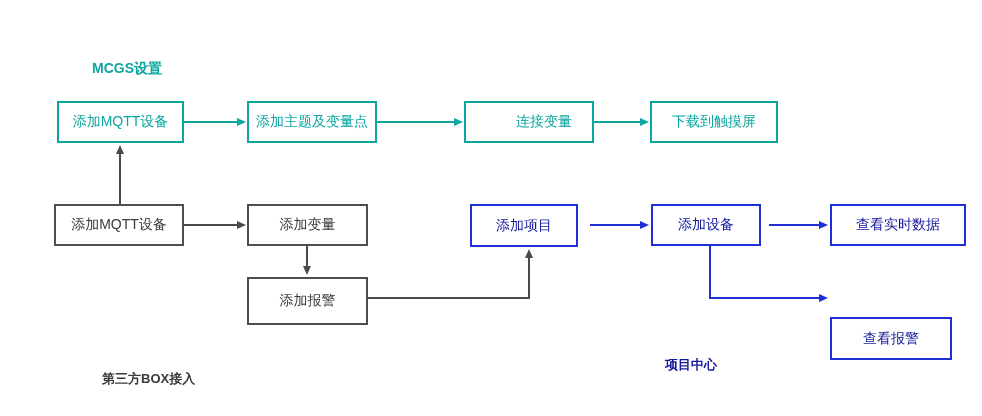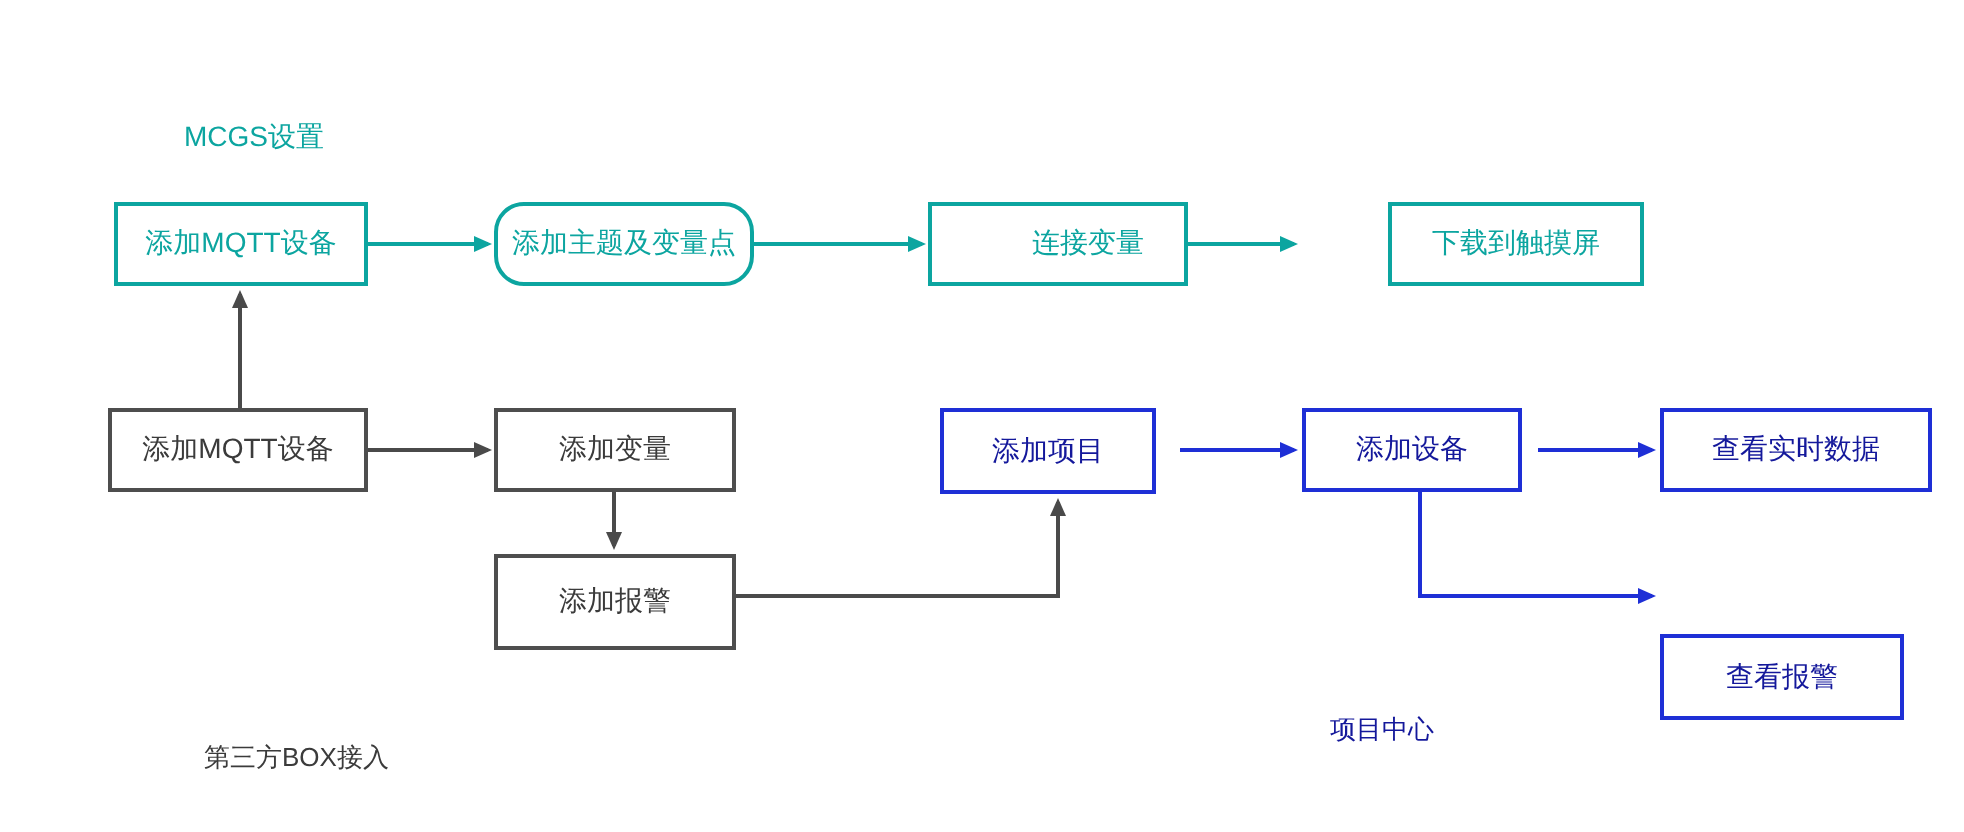--- a/index.html
+++ b/index.html
@@ -16,21 +16,21 @@
     box-sizing:border-box;
     background:#fff;
     border:2px solid;
     display:flex;align-items:center;justify-content:center;
     font-size:14px;
     white-space:nowrap;
   }
   .node.teal{border-color:var(--teal);color:var(--teal);}
   .node.gray{border-color:var(--gray_border);color:var(--gray_text);}
   .node.blue{border-color:var(--blue);color:var(--blue_text);}
-  .caption{position:absolute;font-weight:normal;}
+  .caption{position:absolute;font-weight:bold;}
   .caption.title{left:92px;top:60px;font-size:14px;color:var(--teal);}
   .caption.third-party{left:102px;top:370px;font-size:13px;color:var(--gray_text);}
   .caption.project-center{left:665px;top:356px;font-size:13px;color:var(--blue_text);}
 </style>
 </head>
 <body>
 
 <div class="canvas">
   <svg class="connector-layer" width="982" height="416" viewBox="0 0 982 416" xmlns="http://www.w3.org/2000/svg">
       <defs>
@@ -52,23 +52,23 @@
       <polyline points="307,246 307,273" fill="none" stroke="#4A4A4A" stroke-width="2" marker-end="url(#head-gray)"></polyline>
       <polyline points="368,298 529,298 529,251" fill="none" stroke="#4A4A4A" stroke-width="2" marker-end="url(#head-gray)"></polyline>
       <polyline points="590,225 647,225" fill="none" stroke="#1E2FD6" stroke-width="2" marker-end="url(#head-blue)"></polyline>
       <polyline points="769,225 826,225" fill="none" stroke="#1E2FD6" stroke-width="2" marker-end="url(#head-blue)"></polyline>
       <polyline points="710,246 710,298 826,298" fill="none" stroke="#1E2FD6" stroke-width="2" marker-end="url(#head-blue)"></polyline>
     </svg>
   <div class="caption title">MCGS设置</div>
   <div class="caption third-party">第三方BOX接入</div>
   <div class="caption project-center">项目中心</div>
 <div class="node teal" style="left: 57px; top: 101px; width: 127px; height: 42px;">添加MQTT设备</div>
-    <div class="node teal" style="left: 247px; top: 101px; width: 130px; height: 42px; border-radius: 15px;">添加主题及变量点</div>
+    <div class="node teal" style="left: 247px; top: 101px; width: 130px; height: 42px;">添加主题及变量点</div>
     <div class="node teal" style="left: 464px; top: 101px; width: 130px; height: 42px; padding-left: 30px;">连接变量</div>
-    <div class="node teal" style="left: 650px; top: 101px; width: 128px; height: 42px; margin-left: 44px;">下载到触摸屏</div>
+    <div class="node teal" style="left: 650px; top: 101px; width: 128px; height: 42px;">下载到触摸屏</div>
     <div class="node gray" style="left: 54px; top: 204px; width: 130px; height: 42px;">添加MQTT设备</div>
     <div class="node gray" style="left: 247px; top: 204px; width: 121px; height: 42px;">添加变量</div>
     <div class="node blue" style="left: 470px; top: 204px; width: 108px; height: 43px;">添加项目</div>
     <div class="node blue" style="left: 651px; top: 204px; width: 110px; height: 42px;">添加设备</div>
     <div class="node blue" style="left: 830px; top: 204px; width: 136px; height: 42px;">查看实时数据</div>
     <div class="node gray" style="left: 247px; top: 277px; width: 121px; height: 48px;">添加报警</div>
     <div class="node blue" style="left: 830px; top: 277px; width: 122px; height: 43px; margin-top: 40px;">查看报警</div>
   </div>
 
 </body></html>

